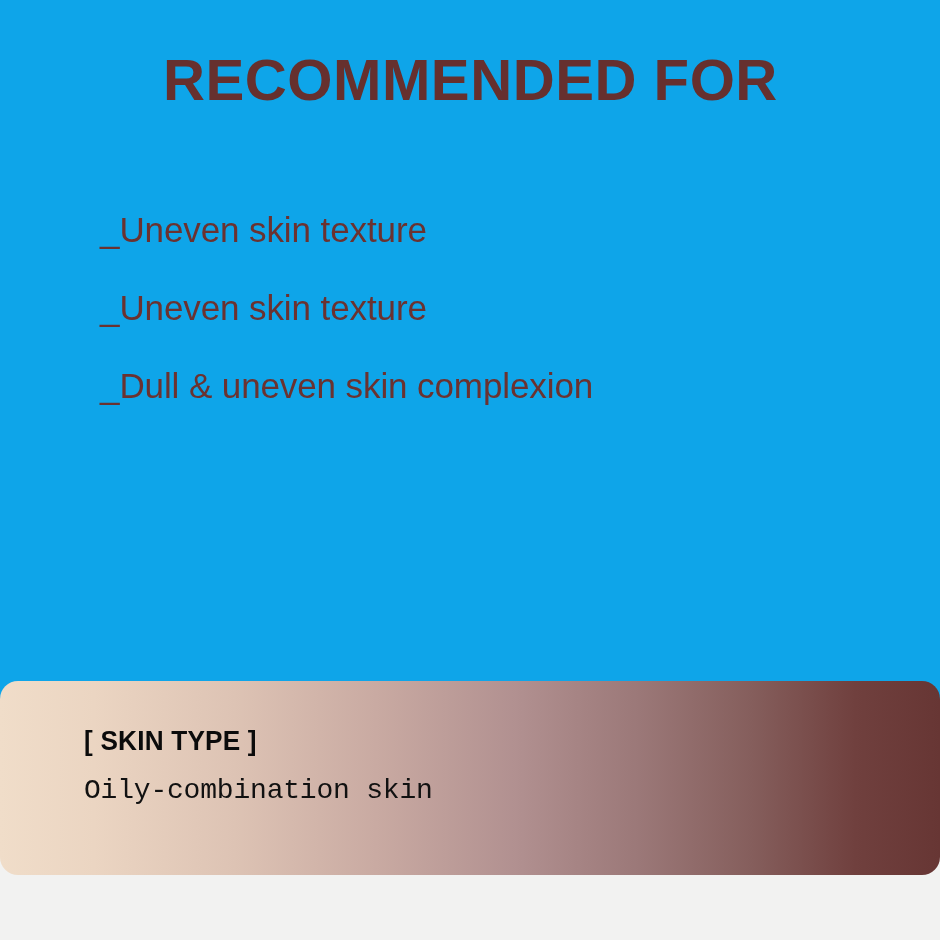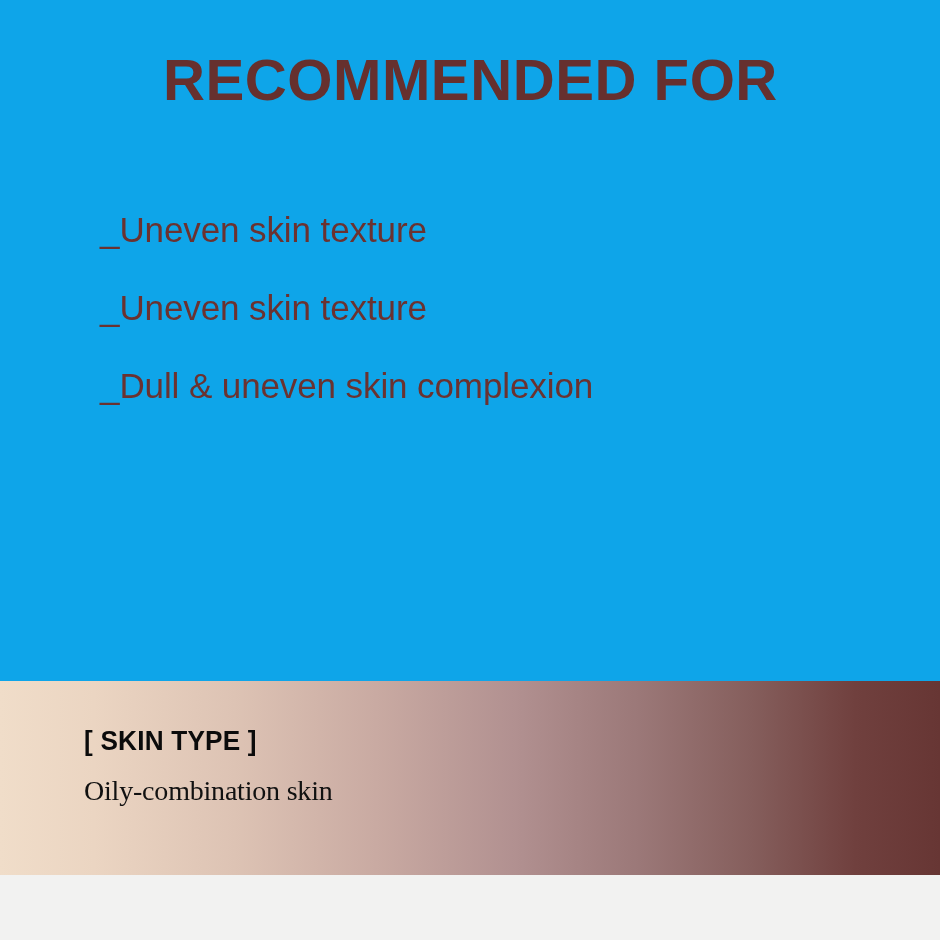--- a/index.html
+++ b/index.html
@@ -97,35 +97,36 @@
       #ddc3b4 25%,
       #c9aaa2 40%,
       #b19090 55%,
       #9b7878 68%,
       #855e5c 80%,
       #70403e 91%,
       #673634 100%
     );
     box-sizing: border-box;
     padding: 47px 0 0 84px;
+    border-radius: 18px;
   }
   .skin-type-label {
     font-family: "Liberation Sans", sans-serif;
     font-size: 27px;
     font-weight: 700;
     color: #0b0b0b;
     letter-spacing: 0.2px;
     line-height: 1;
     margin: 0 0 22px 0;
     transform: scaleX(0.97);
     transform-origin: left center;
     display: block;
   }
   .skin-type-value {
-    font-family: Liberation Serif, serif;
+    font-family: Liberation Mono, monospace;
     font-size: 28px;
     font-weight: 400;
     color: #111111;
     letter-spacing: -0.2px;
     line-height: 1;
     margin: 0;
     display: block;
   }
 </style>
 </head>

